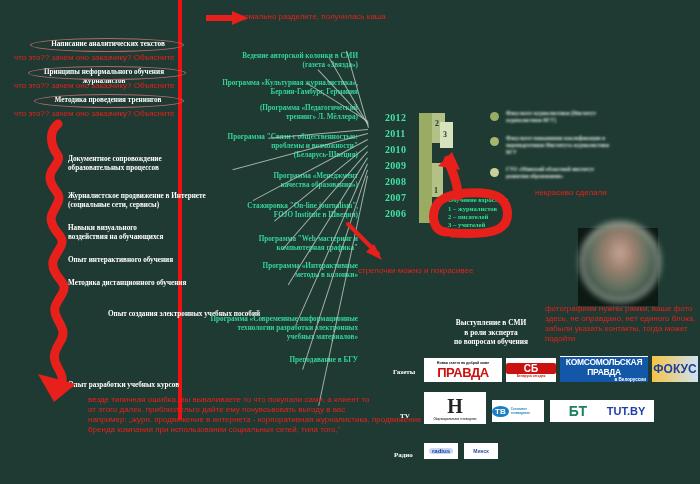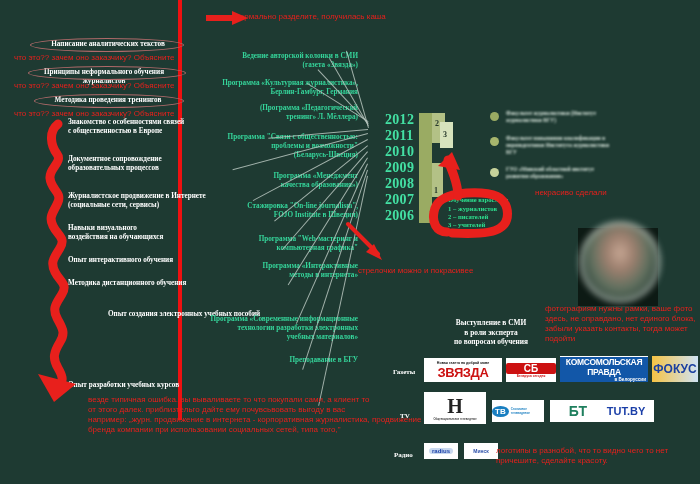--- a/index.html
+++ b/index.html
@@ -22,21 +22,21 @@
        font-size:8px;line-height:10px;font-weight:400;}
 
   
   .mid{position:absolute;color:#35d49a;font-weight:bold;font-size:7.2px;line-height:9px;
        text-align:right;}
 
   
   .fan{position:absolute;height:1px;background:#b9c7bf;transform-origin:0 0;opacity:.85;}
 
   
-  .year{position:absolute;color:#43e0a3;font-weight:bold;font-size:14px;letter-spacing:.3px;}
+  .year{position:absolute;color:#43e0a3;font-weight:bold;font-size:10px;letter-spacing:.3px;}
 
   
   .bar{position:absolute;}
   .barlabel{position:absolute;color:#26382a;font-weight:bold;font-size:8px;}
 
   
   .dot{position:absolute;border-radius:50%;}
   .dottext{position:absolute;color:#d9e6dd;font-weight:bold;font-size:5.4px;line-height:7px;
            filter:blur(.9px);}
 
@@ -70,22 +70,20 @@
 
   <div class="lcomp" style="left:38px;top:40px;width:140px;text-align:center;">Написание аналитических текстов</div>
   <div class="ellipse" style="left:30px;top:38px;width:152px;height:12px;"></div>
 
   <div class="lcomp" style="left:28px;top:68px;width:152px;text-align:center;">Принципы неформального обучения журналистов</div>
   <div class="ellipse" style="left:28px;top:66px;width:156px;height:12px;"></div>
 
   <div class="lcomp" style="left:38px;top:96px;width:140px;text-align:center;">Методика проведения тренингов</div>
   <div class="ellipse" style="left:34px;top:94px;width:148px;height:12px;"></div>
 
-  <div class="lcomp" style="left:68px;top:118px;white-space:pre-line;">Знакомство с особенностями связей
-с общественностью в Европе</div>
   <div class="lcomp" style="left:68px;top:155px;white-space:pre-line;">Документное сопровождение
 образовательных процессов</div>
   <div class="lcomp" style="left:68px;top:192px;white-space:pre-line;">Журналистское продвижение в Интернете
 (социальные сети, сервисы)</div>
   <div class="lcomp" style="left:68px;top:224px;white-space:pre-line;">Навыки визуального
 воздействия на обучающихся</div>
   <div class="lcomp" style="left:68px;top:256px;white-space:pre-line;">Опыт интерактивного обучения</div>
   <div class="lcomp" style="left:68px;top:279px;white-space:pre-line;">Методика дистанционного обучения</div>
   <div class="lcomp" style="left:68px;top:310px;white-space:pre-line;margin-left:40px;">Опыт создания электронных учебных пособий</div>
   <div class="lcomp" style="left:68px;top:351px;white-space:pre-line;margin-top:30px;">Опыт разработки учебных курсов</div>
@@ -99,21 +97,21 @@
   <div class="mid" style="left:178px;top:133px;width:180px;white-space:pre-line;">Программа "Связи с общественностью:
 проблемы и возможности"
 (Беларусь-Швеция)</div>
   <div class="mid" style="left:198px;top:172px;width:160px;white-space:pre-line;">Программа «Менеджмент
 качества образования»)</div>
   <div class="mid" style="left:198px;top:202px;width:160px;white-space:pre-line;">Стажировка "On-line journalism",
 FOJO Institute в Швеции)</div>
   <div class="mid" style="left:198px;top:235px;width:160px;white-space:pre-line;">Программа "Web-мастеринг и
 компьютерная графика"</div>
   <div class="mid" style="left:198px;top:262px;width:160px;white-space:pre-line;">Программа «Интерактивные
-методы в интернета»</div>
+методы в колонки»</div>
   <div class="mid" style="left:180px;top:315px;width:178px;white-space:pre-line;">Программа «Современные информационные
 технологии разработки электронных
 учебных материалов»</div>
   <div class="mid" style="left:198px;top:356px;width:160px;white-space:pre-line;">Преподавание в БГУ</div>
 
   <div class="fan" style="left:368px;top:122px;width:72px;transform:rotate(-148deg);"></div>
   <div class="fan" style="left:368px;top:124px;width:74px;transform:rotate(-133deg);"></div>
   <div class="fan" style="left:368px;top:126px;width:78px;transform:rotate(-120deg);"></div>
   <div class="fan" style="left:368px;top:128px;width:80px;transform:rotate(-106deg);"></div>
   <div class="fan" style="left:368px;top:130px;width:100px;transform:rotate(175deg);"></div>
@@ -166,21 +164,21 @@
   <div class="mediatitle" style="left:432px;top:318px;width:118px;white-space:pre-line;">Выступление в СМИ
 в роли эксперта
 по вопросам обучения</div>
 
   <div class="medialabel" style="left:393px;top:368px;">Газеты</div>
   <div class="medialabel" style="left:400px;top:412px;">TV</div>
   <div class="medialabel" style="left:394px;top:451px;">Радио</div>
 
   <div class="logo" style="left:424px;top:358px;width:78px;height:24px;flex-direction:column;">
     <span style="font-size:3.6px;color:#111;">Новая газета на добрай мове</span>
-    <span style="font-size:13px;color:#cc1111;letter-spacing:-.4px;">ЗВЯЗДА</span>
+    <span style="font-size:13px;color:#cc1111;letter-spacing:-.4px;">ПРАВДА</span>
   </div>
   <div class="logo" style="left:506px;top:358px;width:50px;height:24px;flex-direction:column;">
     <span style="font-size:10px;color:#fff;background:#cc1111;padding:0 18px;border-radius:2px;">СБ</span>
     <span style="font-size:3.2px;color:#cc1111;">Беларусь сегодня</span>
   </div>
   <div class="logo" style="left:560px;top:356px;width:88px;height:26px;flex-direction:column;background:#fff;">
     <span style="font-size:8.5px;color:#fff;background:#1257a8;width:100%;text-align:center;letter-spacing:-.3px;">КОМСОМОЛЬСКАЯ ПРАВДА</span>
     <span style="font-size:4.6px;color:#fff;background:#1257a8;width:100%;text-align:right;padding-right:4px;">в Белоруссии</span>
   </div>
   <div class="logo" style="left:652px;top:356px;width:46px;height:26px;background:linear-gradient(90deg,#f6c344 0%,#cfe3f5 100%);">
@@ -250,16 +248,14 @@
   <div class="ann" style="left:545px;top:304px;width:155px;white-space:pre-line;">фотографиям нужны рамки, ваше фото
 здесь, не оправдано, нет единого блока,
 забыли указать контакты, тогда может
 подойти</div>
 
   <div class="ann" style="left:88px;top:395px;width:400px;white-space:pre-line;">везде типичная ошибка. вы вываливаете то что покупали сами, а клиент то
 от этого далек. приблизтельго дайте ему почувсьвовать выгоду в вас
 например: „журн. продвижение в интернета - корпоративная журналистика, продвижение
 бренда компании при использовании социальных сетей, типа того,"</div>
 
-  <div class="ann" style="left:496px;top:446px;width:200px;white-space:pre-line;">логотипы в разнобой, что то видно чего то нет
-причешите, сделайте красоту.</div>
 
 </div>
 
 </body></html>

